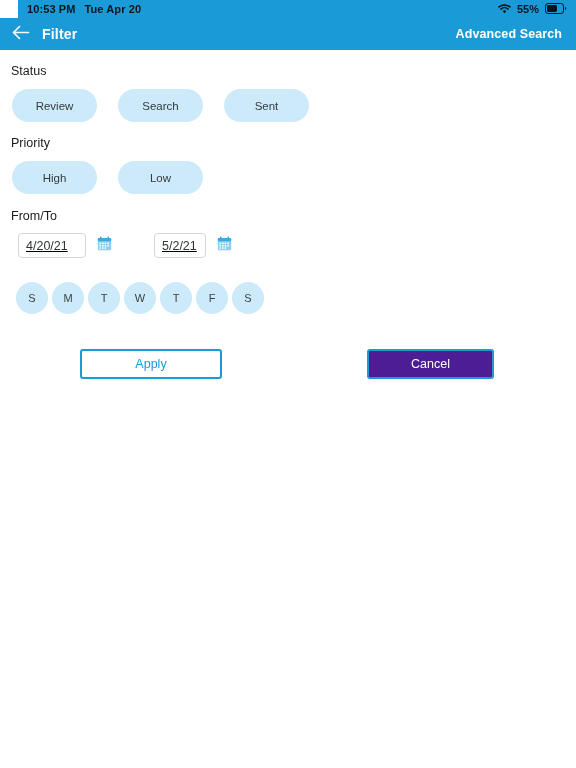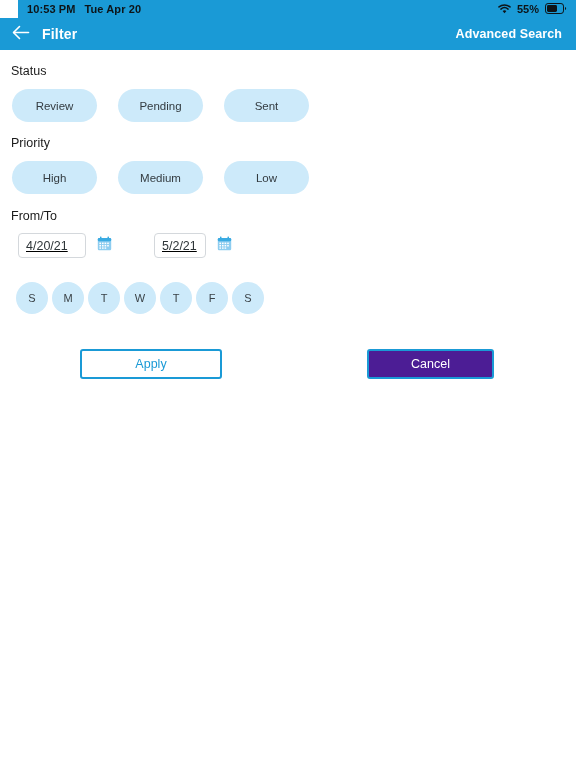--- a/index.html
+++ b/index.html
@@ -245,28 +245,27 @@
   <span class="header-title">Filter</span>
   <div class="header-spacer"></div>
   <span class="adv-search">Advanced Search</span>
 </div>
 
 <div class="content">
 
   <div class="section-label label-status">Status</div>
   <div class="chip-row">
     <div class="chip">Review</div>
-    <div class="chip">Pending</div>
+    <div class="chip">Search</div>
     <div class="chip">Sent</div>
   </div>
 
   <div class="section-label label-priority">Priority</div>
   <div class="chip-row">
     <div class="chip">High</div>
-    <div class="chip">Medium</div>
     <div class="chip">Low</div>
   </div>
 
   <div class="section-label label-fromto">From/To</div>
   <div class="date-row">
     <div class="date-field">4/20/21</div>
     <div class="cal-btn">
       <span>
         <svg width="15" height="15" viewBox="0 0 15 15">
           <rect x="0.8" y="2" width="13.4" height="12.2" rx="1.2" ry="1.2" fill="#8ecdf0"></rect>

